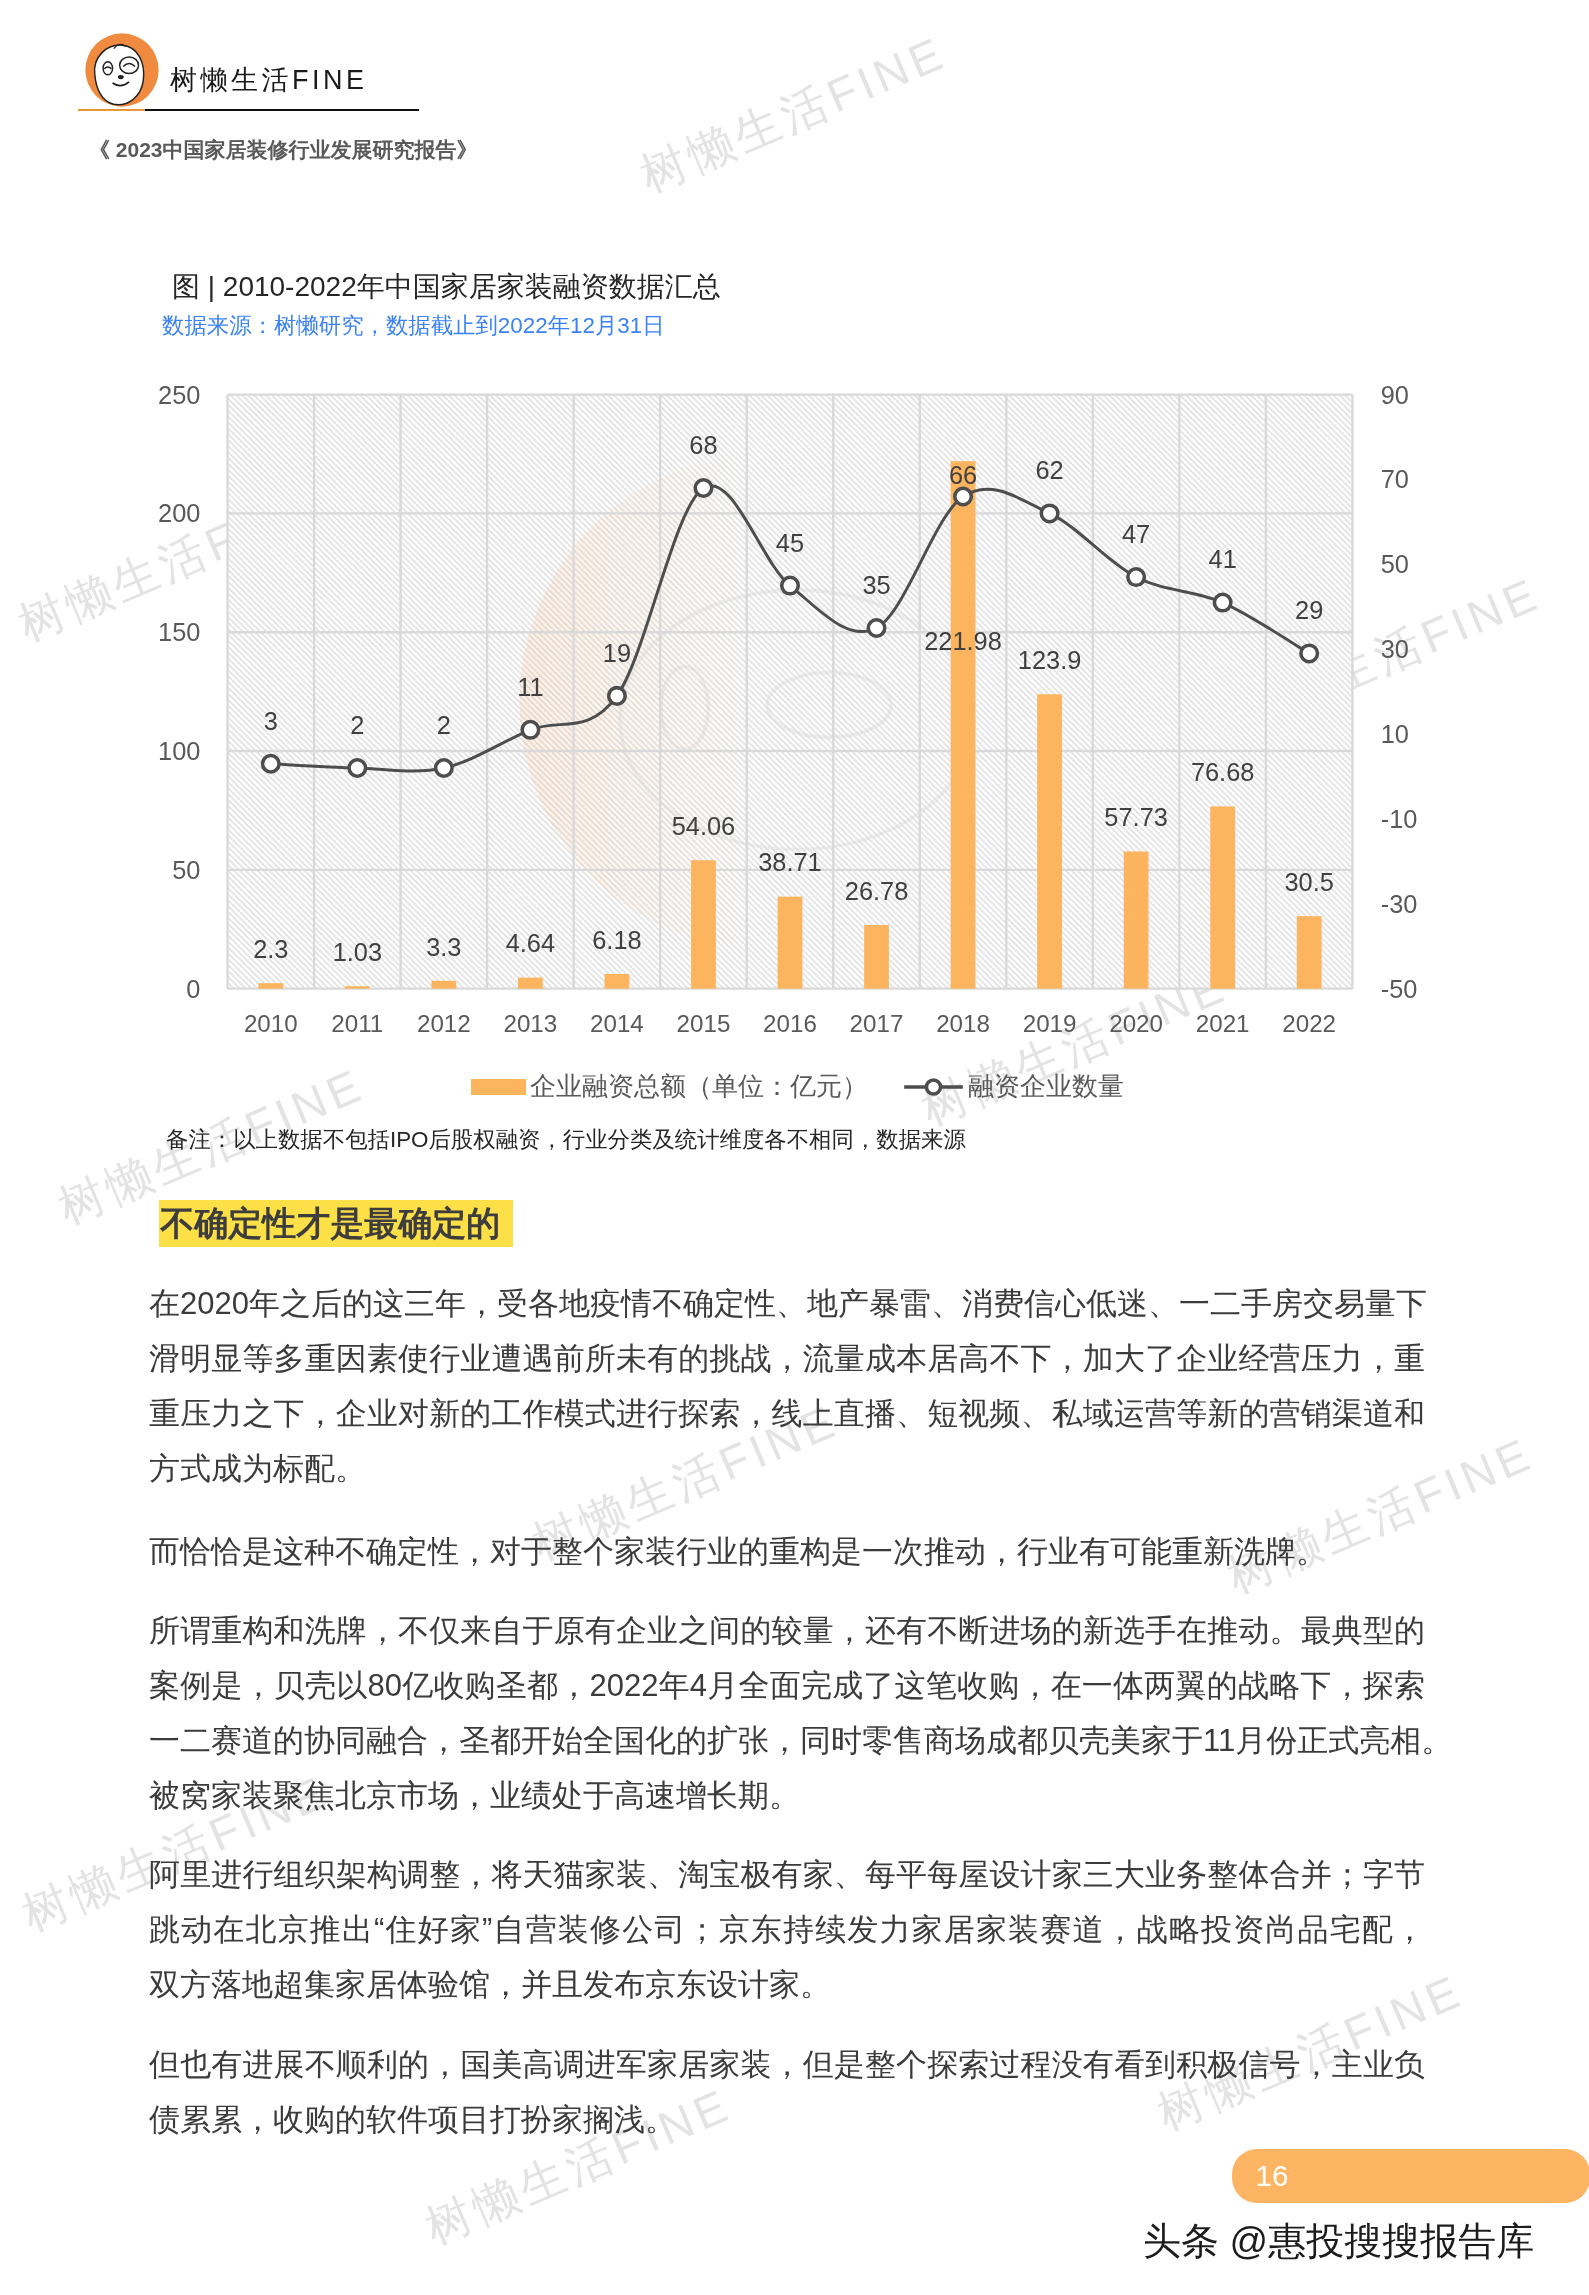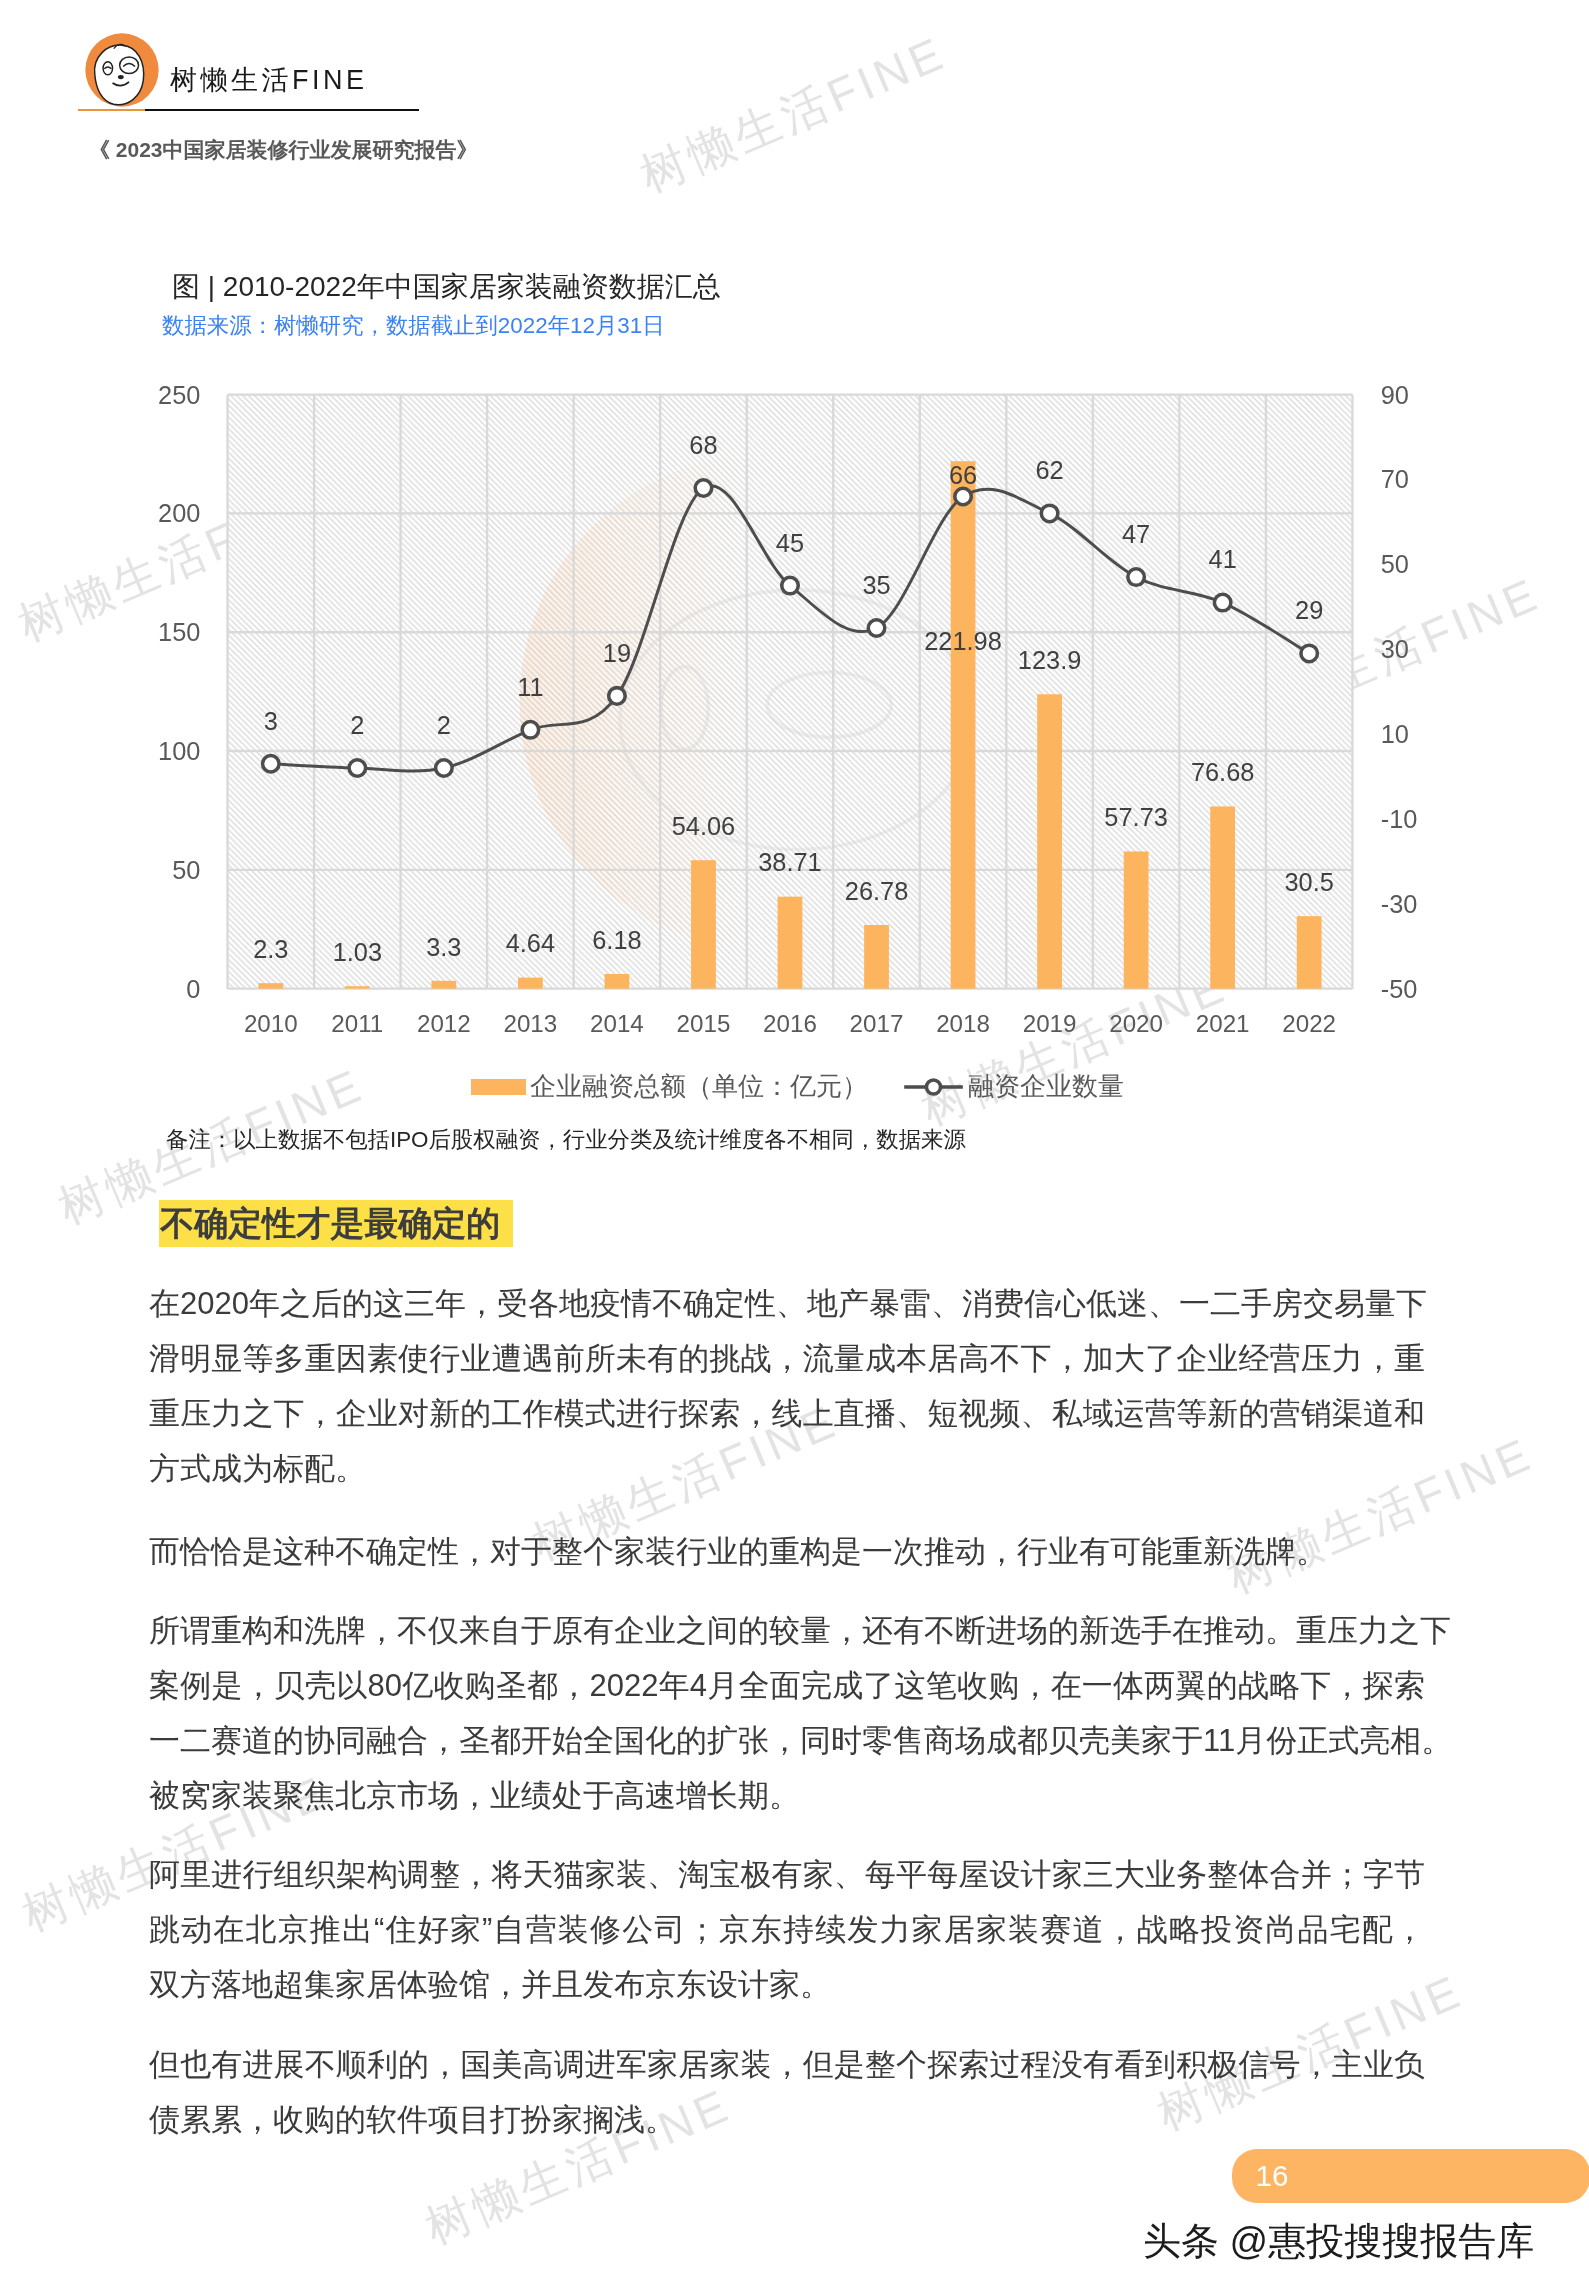--- a/index.html
+++ b/index.html
@@ -224,21 +224,21 @@
   <div class="para" style="top:1276px">
     <div class="ln">在2020年之后的这三年，受各地疫情不确定性、地产暴雷、消费信心低迷、一二手房交易量下</div>
     <div class="ln">滑明显等多重因素使行业遭遇前所未有的挑战，流量成本居高不下，加大了企业经营压力，重</div>
     <div class="ln">重压力之下，企业对新的工作模式进行探索，线上直播、短视频、私域运营等新的营销渠道和</div>
     <div class="ln last">方式成为标配。</div>
   </div>
   <div class="para" style="top:1524px">
     <div class="ln last">而恰恰是这种不确定性，对于整个家装行业的重构是一次推动，行业有可能重新洗牌。</div>
   </div>
   <div class="para" style="top:1603px">
-    <div class="ln">所谓重构和洗牌，不仅来自于原有企业之间的较量，还有不断进场的新选手在推动。重压力之下</div>
+    <div class="ln">所谓重构和洗牌，不仅来自于原有企业之间的较量，还有不断进场的新选手在推动。最典型的</div>
     <div class="ln">案例是，贝壳以80亿收购圣都，2022年4月全面完成了这笔收购，在一体两翼的战略下，探索</div>
     <div class="ln">一二赛道的协同融合，圣都开始全国化的扩张，同时零售商场成都贝壳美家于11月份正式亮相。</div>
     <div class="ln last">被窝家装聚焦北京市场，业绩处于高速增长期。</div>
   </div>
   <div class="para" style="top:1847px">
     <div class="ln">阿里进行组织架构调整，将天猫家装、淘宝极有家、每平每屋设计家三大业务整体合并；字节</div>
     <div class="ln">跳动在北京推出“住好家”自营装修公司；京东持续发力家居家装赛道，战略投资尚品宅配，</div>
     <div class="ln last">双方落地超集家居体验馆，并且发布京东设计家。</div>
   </div>
   <div class="para" style="top:2037px">

